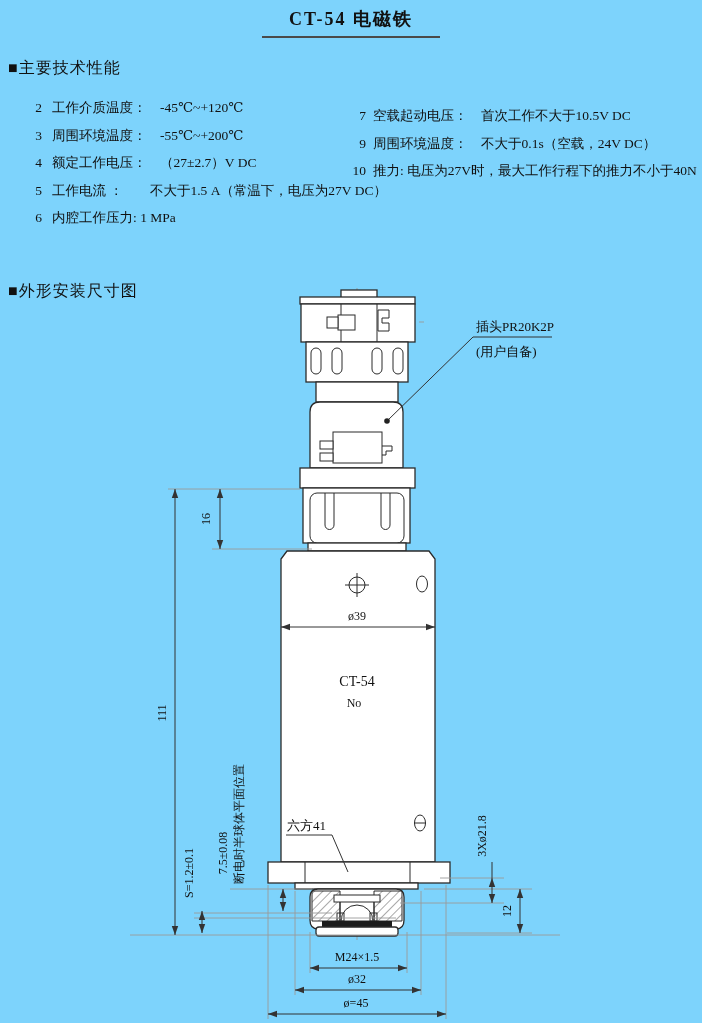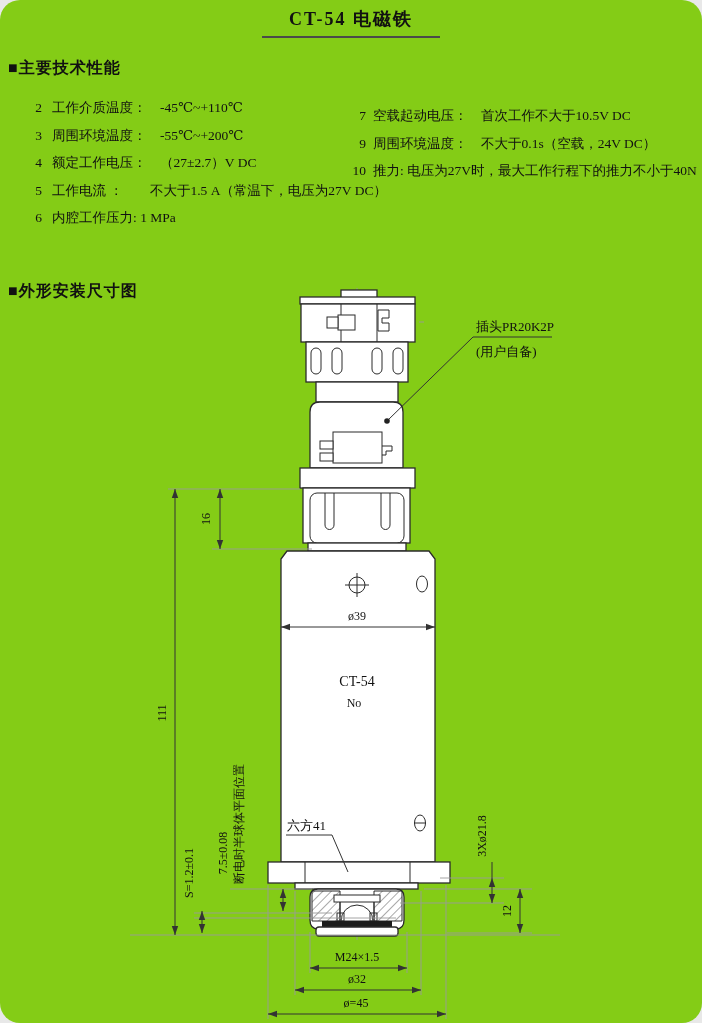--- a/index.html
+++ b/index.html
@@ -1,21 +1,21 @@
 <!DOCTYPE html>
 <html><head>
 <meta charset="utf-8">
 <style>
   html,body{margin:0;padding:0;background:#e8e8e8;}
-  .page{position:relative;width:702px;height:1023px;background:#84cc16;margin:0 auto;
-        font-family:"Liberation Serif","DejaVu Serif",serif;color:#111;overflow:hidden;border-radius:20px;}
+  .page{position:relative;width:702px;height:1023px;background:#7dd3fc;margin:0 auto;
+        font-family:"Liberation Serif","DejaVu Serif",serif;color:#111;overflow:hidden;}
   .title{position:absolute;top:7px;left:0;width:100%;text-align:center;
          font-size:18px;font-weight:bold;letter-spacing:2px;}
   .title-underline{position:absolute;top:36px;left:262px;width:178px;height:2px;background:#4a4a4a;}
-  .sec-header{position:absolute;font-size:16px;font-weight:bold;letter-spacing:1px;}
+  .sec-header{position:absolute;font-size:16px;font-weight:normal;letter-spacing:1px;}
   .sec-header.specs{left:8px;top:58px;}
   .sec-header.drawing{left:8px;top:281px;}
   .spec-col{position:absolute;font-size:13.5px;}
   .spec-col.left{left:24px;top:94px;}
   .spec-col.right{left:350px;top:102px;}
   .spec-item{height:27.5px;line-height:27.5px;white-space:pre;}
   .spec-item .no{display:inline-block;text-align:right;}
   .spec-col.left .no{width:18px;margin-right:10px;}
   .spec-col.right .no{width:16px;margin-right:7px;}
   svg{position:absolute;left:0;top:0;}
@@ -34,21 +34,21 @@
 
 <div class="page">
 
   <div class="title">CT-54 电磁铁</div>
   <div class="title-underline"></div>
 
   <div class="sec-header specs">■主要技术性能</div>
   <div class="sec-header drawing">■外形安装尺寸图</div>
 
   <div class="spec-col left">
-    <div class="spec-item"><span class="no">2</span><span class="txt">工作介质温度：　-45℃~+110℃</span></div>
+    <div class="spec-item"><span class="no">2</span><span class="txt">工作介质温度：　-45℃~+120℃</span></div>
     <div class="spec-item"><span class="no">3</span><span class="txt">周围环境温度：　-55℃~+200℃</span></div>
     <div class="spec-item"><span class="no">4</span><span class="txt">额定工作电压：　（27±2.7）V DC</span></div>
     <div class="spec-item"><span class="no">5</span><span class="txt">工作电流 ：　　不大于1.5 A（常温下，电压为27V DC）</span></div>
     <div class="spec-item"><span class="no">6</span><span class="txt">内腔工作压力: 1 MPa</span></div>
   </div>
 
   <div class="spec-col right">
     <div class="spec-item"><span class="no">7</span><span class="txt">空载起动电压：　首次工作不大于10.5V DC</span></div>
     <div class="spec-item"><span class="no">9</span><span class="txt">周围环境温度：　不大于0.1s（空载，24V DC）</span></div>
     <div class="spec-item"><span class="no">10</span><span class="txt">推力: 电压为27V时，最大工作行程下的推力不小于40N</span></div>

